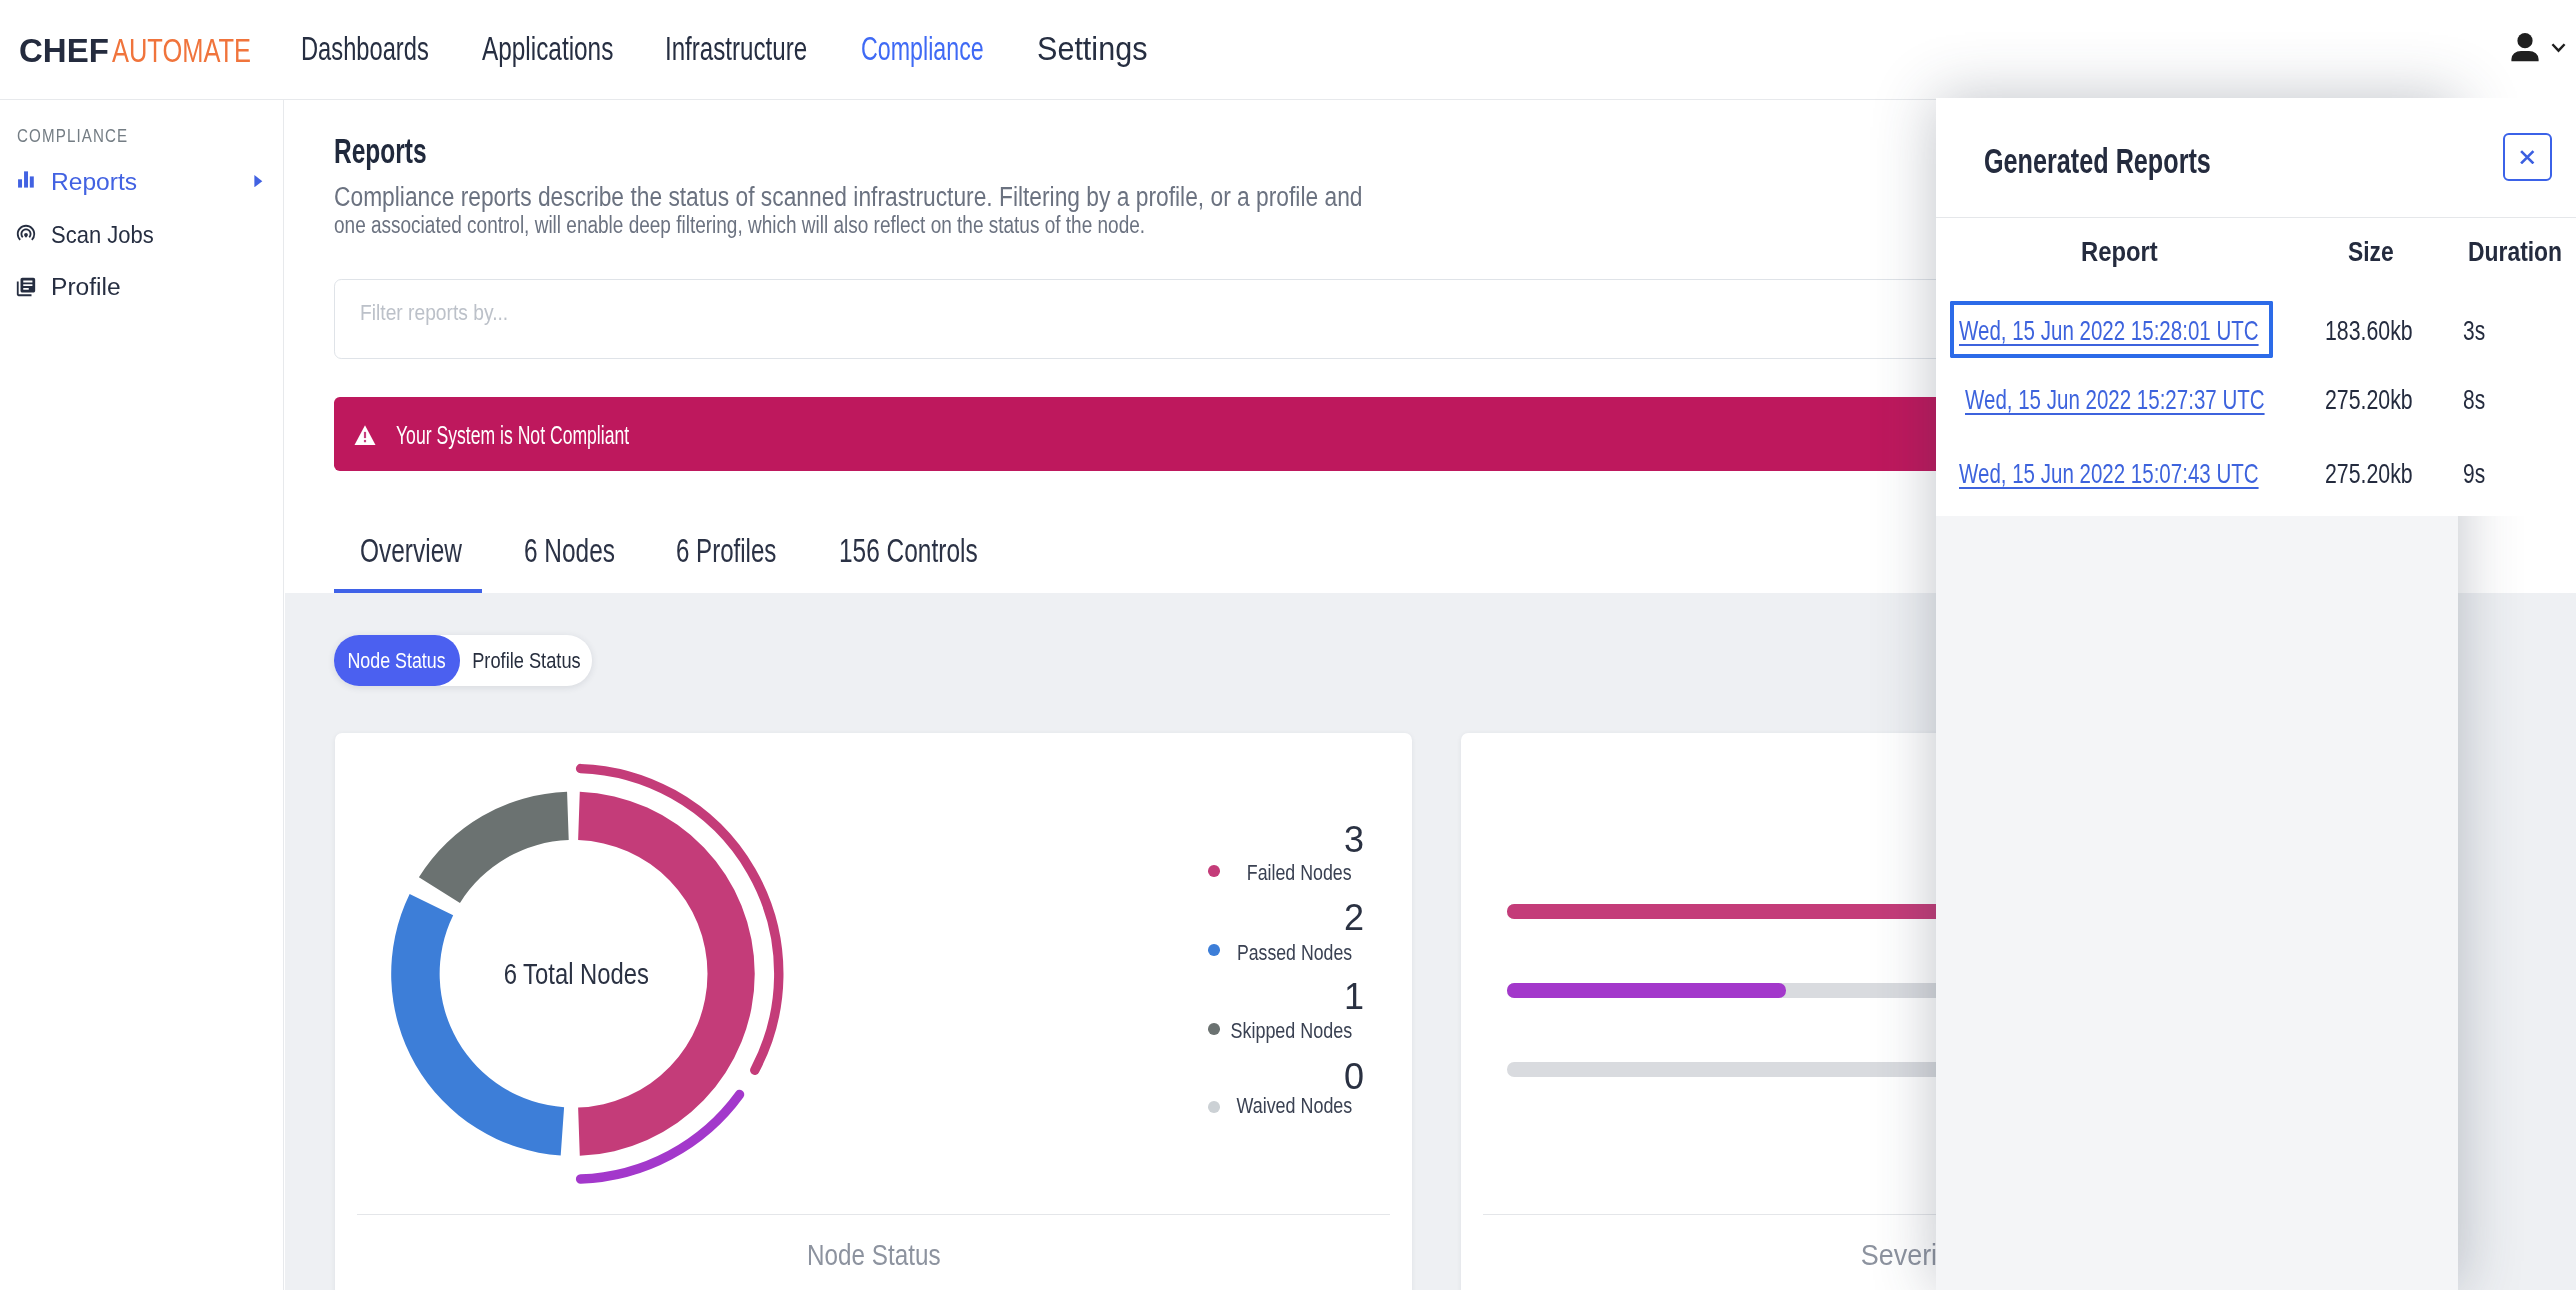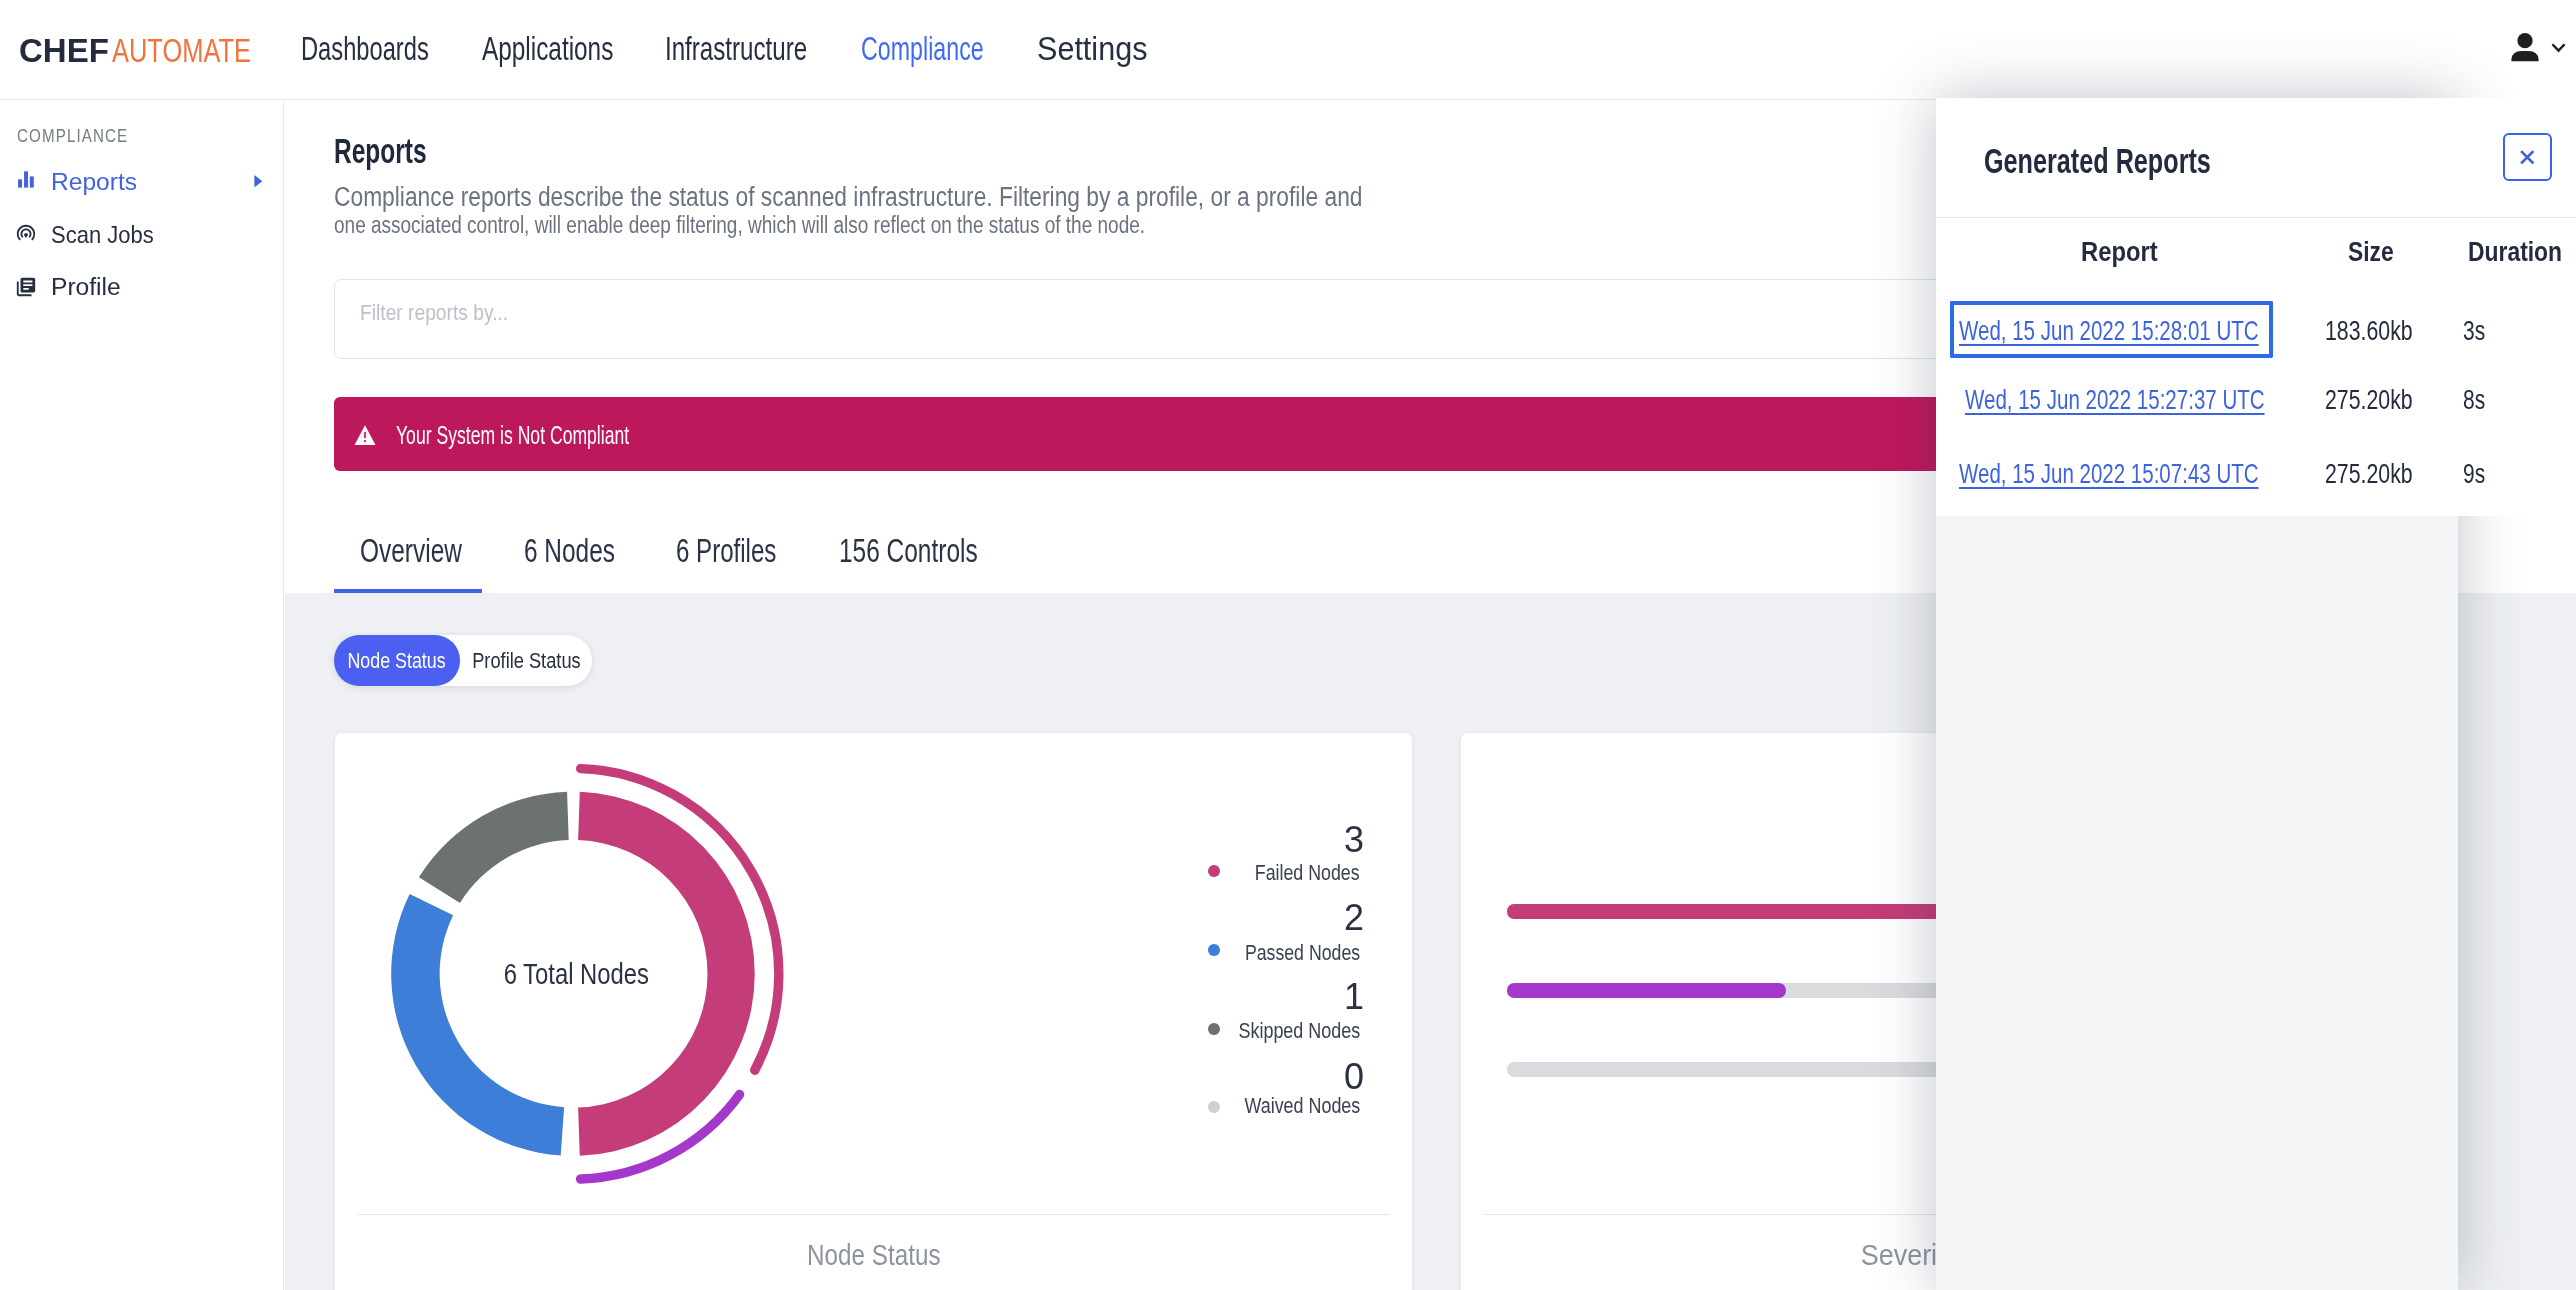--- a/index.html
+++ b/index.html
@@ -29,21 +29,21 @@
 #pillblue { position:absolute; left:0; top:0; width:126px; height:51px; background:#4b60f0; border-radius:25px; color:#fff; font-size:22px; display:flex; align-items:center; justify-content:center; }
 #pillwhite { position:absolute; left:126px; top:0; width:132px; height:51px; color:#272e3e; font-size:22px; display:flex; align-items:center; justify-content:center; }
 
 .card { position:absolute; top:733px; background:#fff; border-radius:7.2px; box-shadow:0 1.4px 5.8px rgba(40,50,70,0.08); }
 #card1 { left:335px; width:1077px; height:651px; }
 #card2 { left:1461px; width:967px; height:651px; }
 .carddiv { position:absolute; top:481px; left:22.4px; right:22.4px; height:1.4px; background:#e4e6e9; }
 .cardlabel { position:absolute; top:507px; width:100%; text-align:center; font-size:29px; color:#8d939f; line-height:30px; }
 
 .legnum { position:absolute; right:48px; font-size:36px; color:#2a3142; line-height:38px; }
-.leglbl { position:absolute; right:52px; font-size:22px; color:#3a4152; line-height:23px; }
+.leglbl { position:absolute; right:60px; font-size:22px; color:#3a4152; line-height:23px; }
 .legdot { position:absolute; left:873px; width:11.6px; height:11.6px; border-radius:50%; }
 
 .bar { position:absolute; left:46px; width:876px; height:14.5px; border-radius:7.2px; background:#d9dbdf; }
 .barfill { position:absolute; left:0; top:0; height:14.5px; border-radius:7.2px; }
 
 
 #panel { position:absolute; left:1936px; top:98px; width:522px; height:1192px; background:#f4f5f7; box-shadow:0 0 58px rgba(45,55,75,0.30); z-index:10; }
 #panelwhite { position:absolute; left:0; top:0; width:640px; height:418px; background:#fff; }
 #panelclose { position:absolute; left:567px; top:35px; width:49px; height:48px; border:2.2px solid #3b62e8; border-radius:5.8px; }
 #paneldiv { position:absolute; left:0; top:119px; width:640px; height:1.4px; background:#e5e7ea; }

